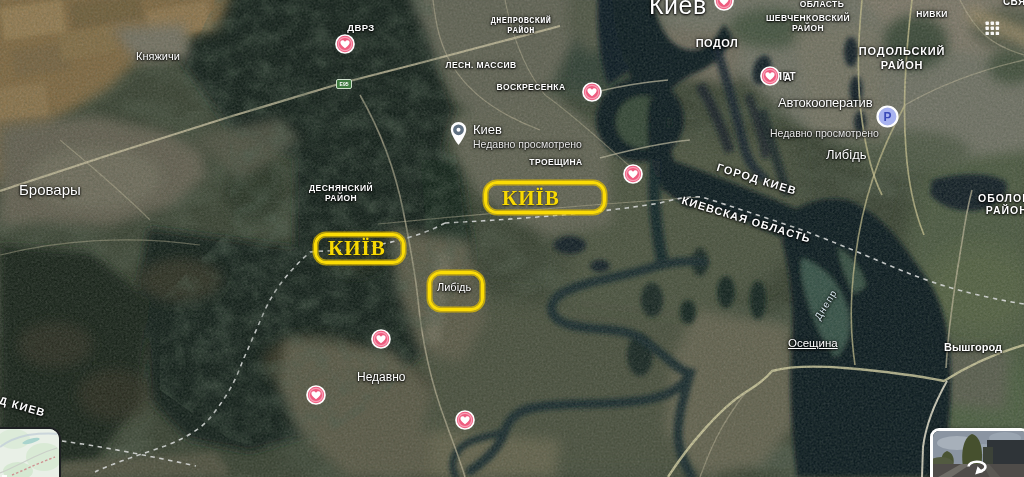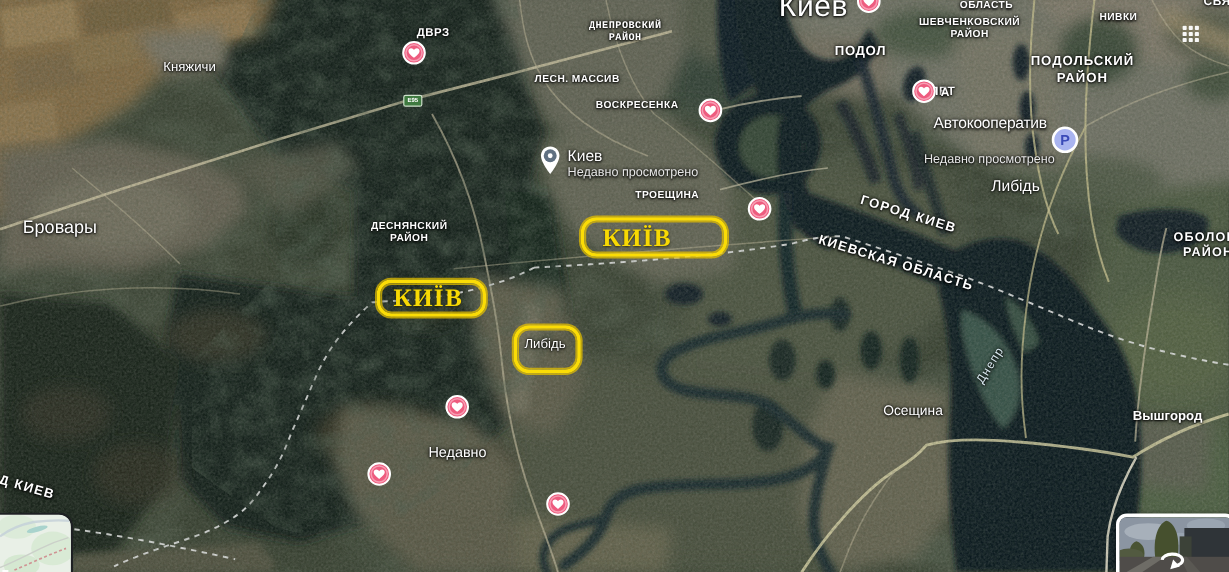--- a/index.html
+++ b/index.html
@@ -284,21 +284,21 @@
 <div class="lbl dist ctr" style="left:556px;top:158px;">ТРОЕЩИНА</div>
 
 <div class="lbl dist ctr" style="left:341px;top:184px;">ДЕСНЯНСКИЙ<br>РАЙОН</div>
 
 <div class="lbl dist" style="left:719px;top:161px;font-size:11px;transform:rotate(17deg);transform-origin:0 0;letter-spacing:1.2px;">ГОРОД КИЕВ</div>
 
 <div class="lbl dist" style="left:684px;top:194px;font-size:11px;transform:rotate(17deg);transform-origin:0 0;letter-spacing:1.1px;">КИЕВСКАЯ ОБЛАСТЬ</div>
 
 <div class="lbl dist" style="left:978px;top:193px;font-size:10.5px;letter-spacing:1px;text-align:left;">ОБОЛОНСКИЙ<br>&nbsp;&nbsp;РАЙОН</div>
 
-<div class="lbl town" style="left:736px;top:337px;font-size:11.5px;">Осещина</div>
+<div class="lbl town" style="left:788px;top:337px;font-size:11.5px;text-decoration:underline;">Осещина</div>
 
 <div class="lbl town" style="left:944px;top:341px;font-size:11px;font-weight:bold;">Вышгород</div>
 
 <div class="lbl town" style="left:357px;top:370px;">Недавно</div>
 
 <div class="lbl dist" style="left:1px;top:394px;font-size:11px;transform:rotate(16deg);transform-origin:0 0;letter-spacing:1.2px;">Д КИЕВ</div>
 
 <div class="lbl town" style="left:437px;top:281px;font-size:11px;">Либідь</div>
 
 <div style="position:absolute;left:336px;top:79px;width:14px;height:8px;background:#3f7a40;border:1px solid #cfe0cc;border-radius:2px;color:#fff;font-size:5px;font-weight:700;text-align:center;line-height:8px;font-family:'Liberation Sans',sans-serif;">E95</div>

